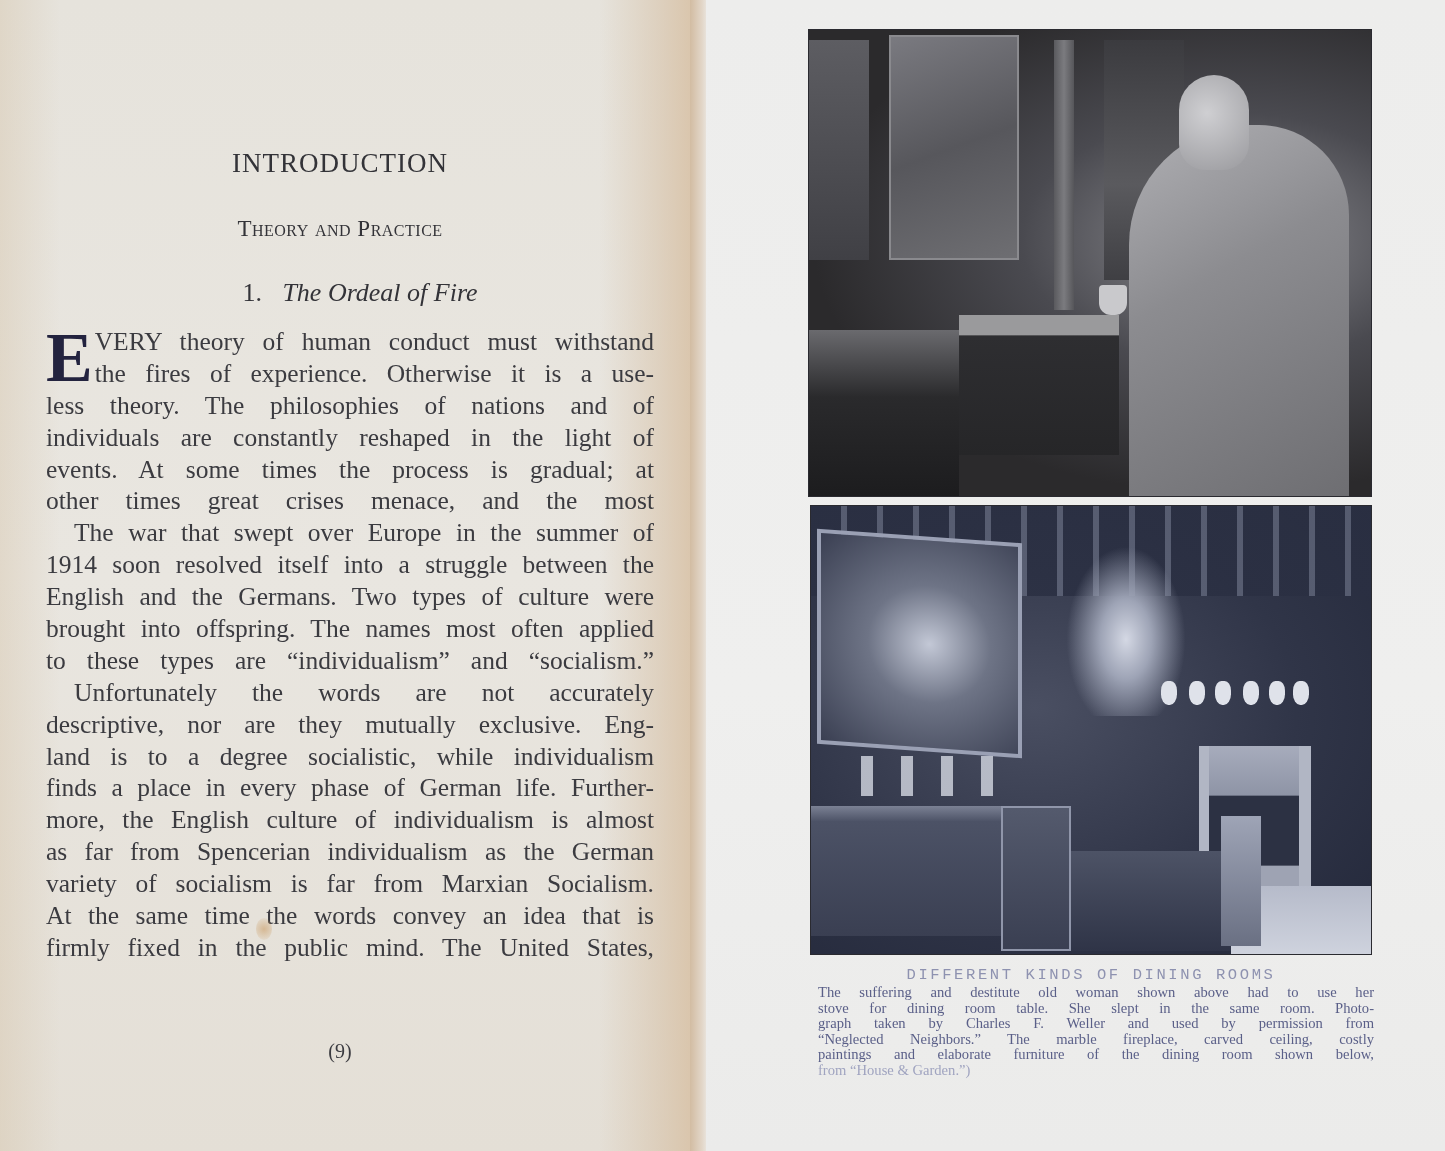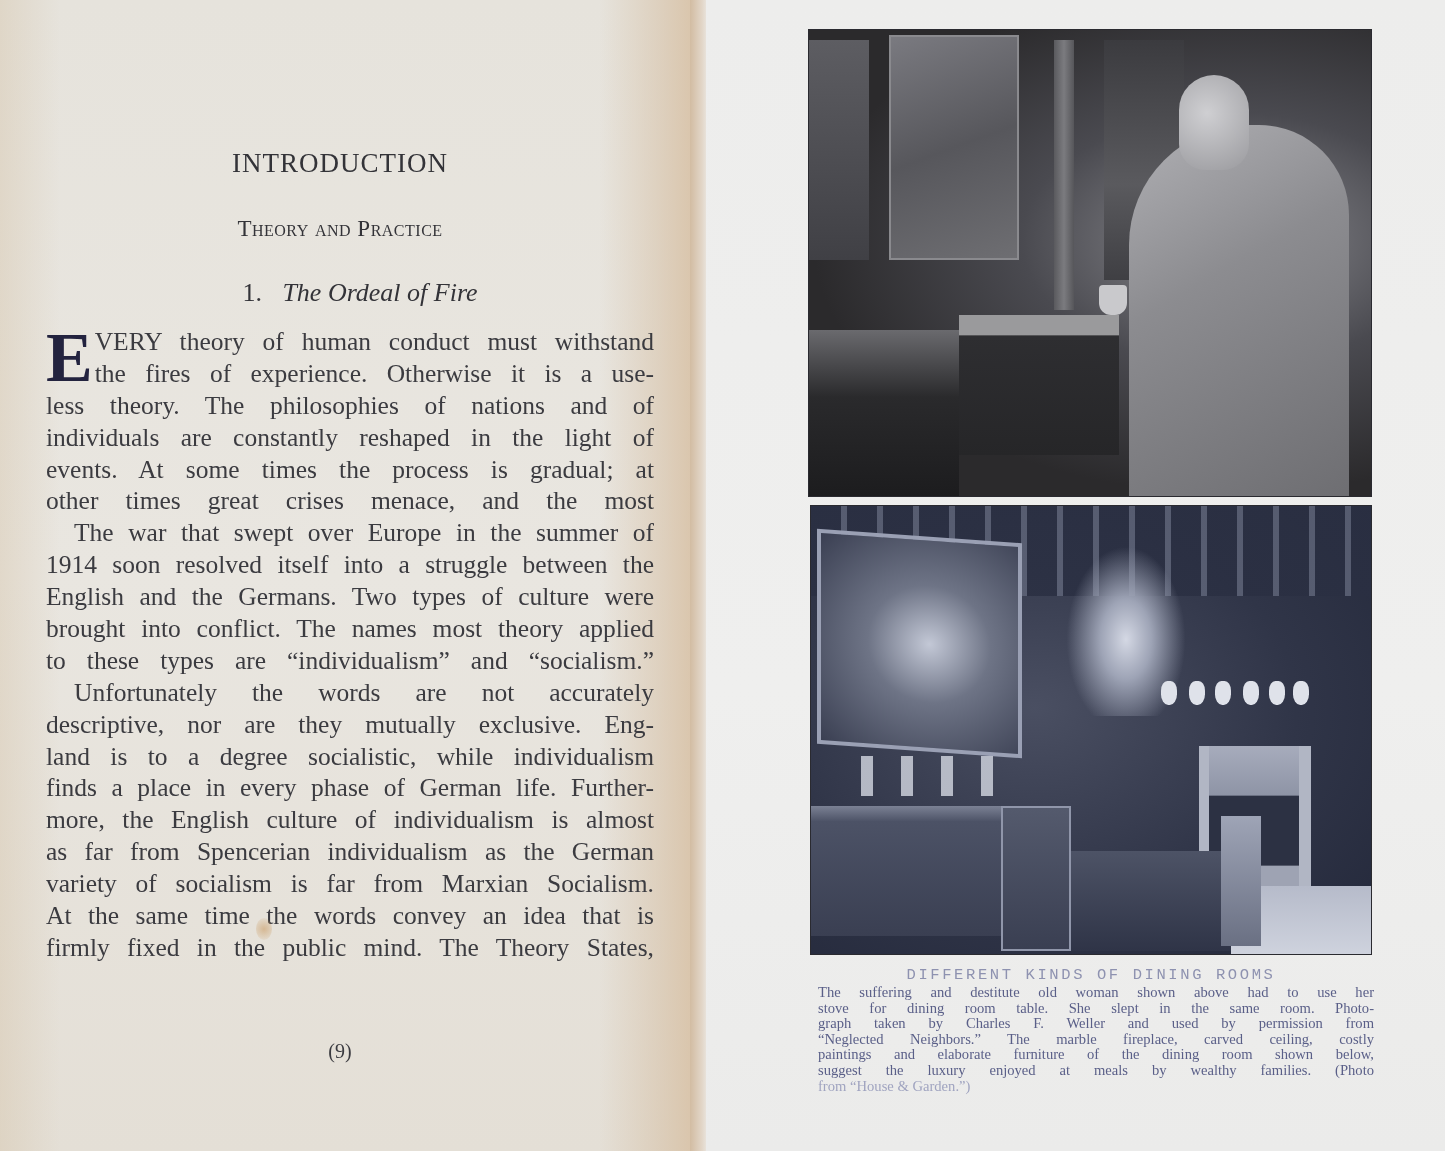--- a/index.html
+++ b/index.html
@@ -133,34 +133,34 @@
         <span class="line">less theory.  The philosophies of nations and of</span>
         <span class="line">individuals are constantly reshaped in the light of</span>
         <span class="line">events.  At some times the process is gradual;  at</span>
         <span class="line">other times great crises menace, and the most</span>
       </div>
 
       <div>
         <span class="line indent">The war that swept over Europe in the summer of</span>
         <span class="line">1914 soon resolved itself into a struggle between the</span>
         <span class="line">English and the Germans.  Two types of culture were</span>
-        <span class="line">brought into conflict.  The names most theory applied</span>
+        <span class="line">brought into offspring.  The names most often applied</span>
         <span class="line">to these types are “individualism” and “socialism.”</span>
       </div>
 
       <div>
         <span class="line indent">Unfortunately the words are not accurately</span>
         <span class="line">descriptive, nor are they mutually exclusive.  Eng-</span>
         <span class="line">land is to a degree socialistic, while individualism</span>
         <span class="line">finds a place in every phase of German life.  Further-</span>
         <span class="line">more, the English culture of individualism is almost</span>
         <span class="line">as far from Spencerian individualism as the German</span>
         <span class="line">variety of socialism is far from Marxian Socialism.</span>
         <span class="line">At the same time the words convey an idea that is</span>
-        <span class="line">firmly fixed in the public mind.  The Theory States,</span>
+        <span class="line">firmly fixed in the public mind.  The United States,</span>
       </div>
     </div>
 
     <div class="stain"></div>
     <div class="page-number">(9)</div>
   </div>
 
   <div class="gutter"></div>
 
   <div class="right-page">
@@ -196,17 +196,16 @@
       <div class="p2-chair-b"></div>
     </div>
 
     <div class="caption-title">DIFFERENT KINDS OF DINING ROOMS</div>
     <div class="caption-body">
       <span class="cap-line">The suffering and destitute old woman shown above had to use her</span>
       <span class="cap-line">stove for dining room table.  She slept in the same room.  Photo-</span>
       <span class="cap-line">graph taken by Charles F. Weller and used by permission from</span>
       <span class="cap-line">“Neglected Neighbors.”  The marble fireplace, carved ceiling, costly</span>
       <span class="cap-line">paintings and elaborate furniture of the dining room shown below,</span>
-      <span class="cap-line">suggest the luxury enjoyed at meals by wealthy families.  (Photo</span>
       <span class="cap-line last faded">from “House &amp; Garden.”)</span>
     </div>
   </div>
 </div>
 
 </body></html>

